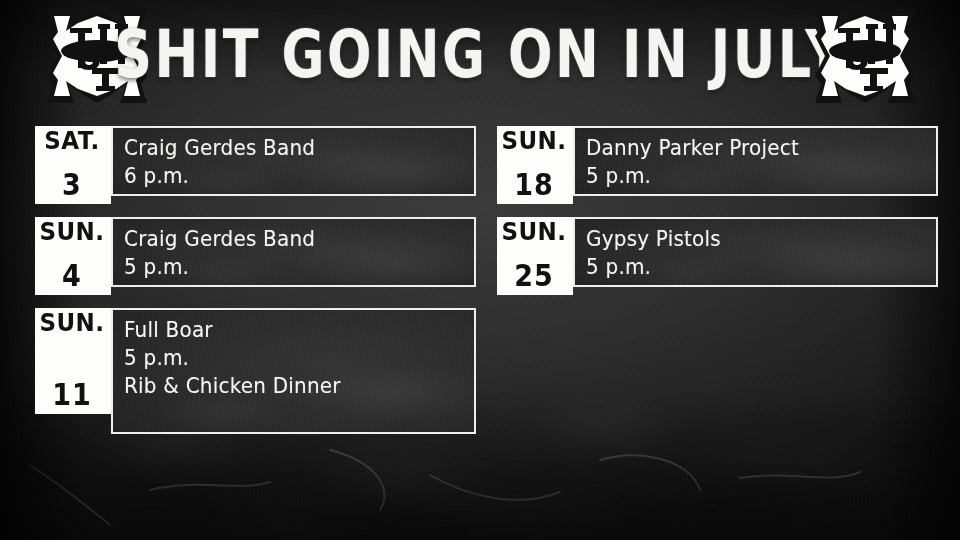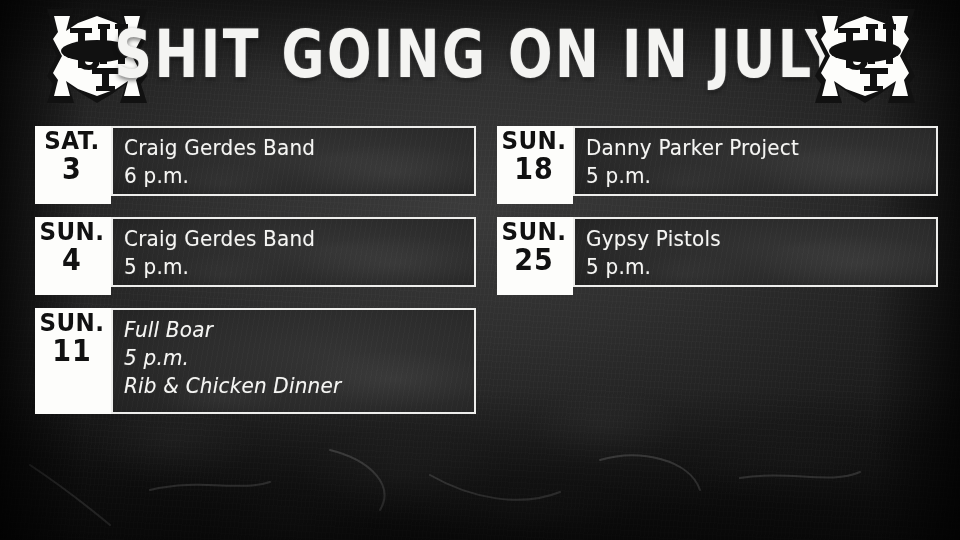--- a/index.html
+++ b/index.html
@@ -68,21 +68,21 @@
   #col-right{left:497px;top:126px;width:441px;}
 
   .row{
     position:relative;display:flex;align-items:stretch;
     margin-bottom:13px;
     box-sizing:border-box;
   }
   .daybox{
     flex:0 0 76px;
     background:#fdfdfb;
-    display:flex;flex-direction:column;align-items:center;justify-content:flex-start;
+    display:flex;flex-direction:column;align-items:center;justify-content:space-between;
     box-sizing:border-box;
     padding:4px 4px 6px 2px;
     position:relative;z-index:2;
   }
   .dow{
     color:#111;font-family:"DejaVu Sans", sans-serif;
     font-size:23px;font-weight:700;line-height:.95;letter-spacing:.5px;
     transform:scaleY(1.1);
   }
   .dnum{
@@ -115,21 +115,21 @@
     font-size:20px;line-height:28px;
     font-weight:400;
     letter-spacing:.2px;
     white-space:nowrap;
     text-shadow:0 0 1px rgba(255,255,255,.3);
     transform:scaleY(1.08);transform-origin:left center;
   }
   .row.r2 .daybox{height:78px;}
   .row.r3 .daybox{height:106px;}
   .row.r2 .detail{height:70px;}
-  .row.r3 .detail{height:106px;font-style:italic;}
+  .row.r3 .detail{height:126px;}
 </style>
 </head>
 <body>
 
 <div id="board">
 
   <div class="grain g1"></div>
   <div class="grain g2"></div>
 
   <svg class="smudge" style="left:0;top:430;width:960px;height:110px;" viewBox="0 0 960 110" aria-hidden="true">

